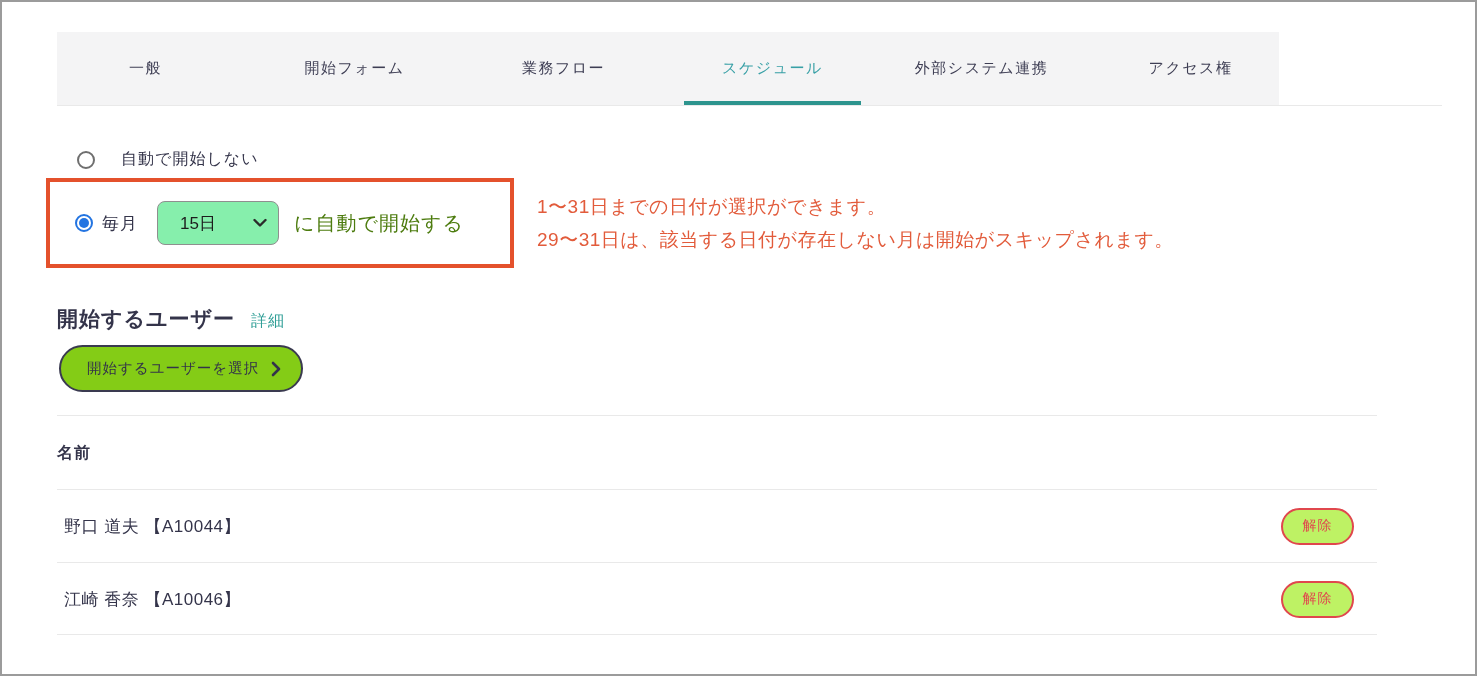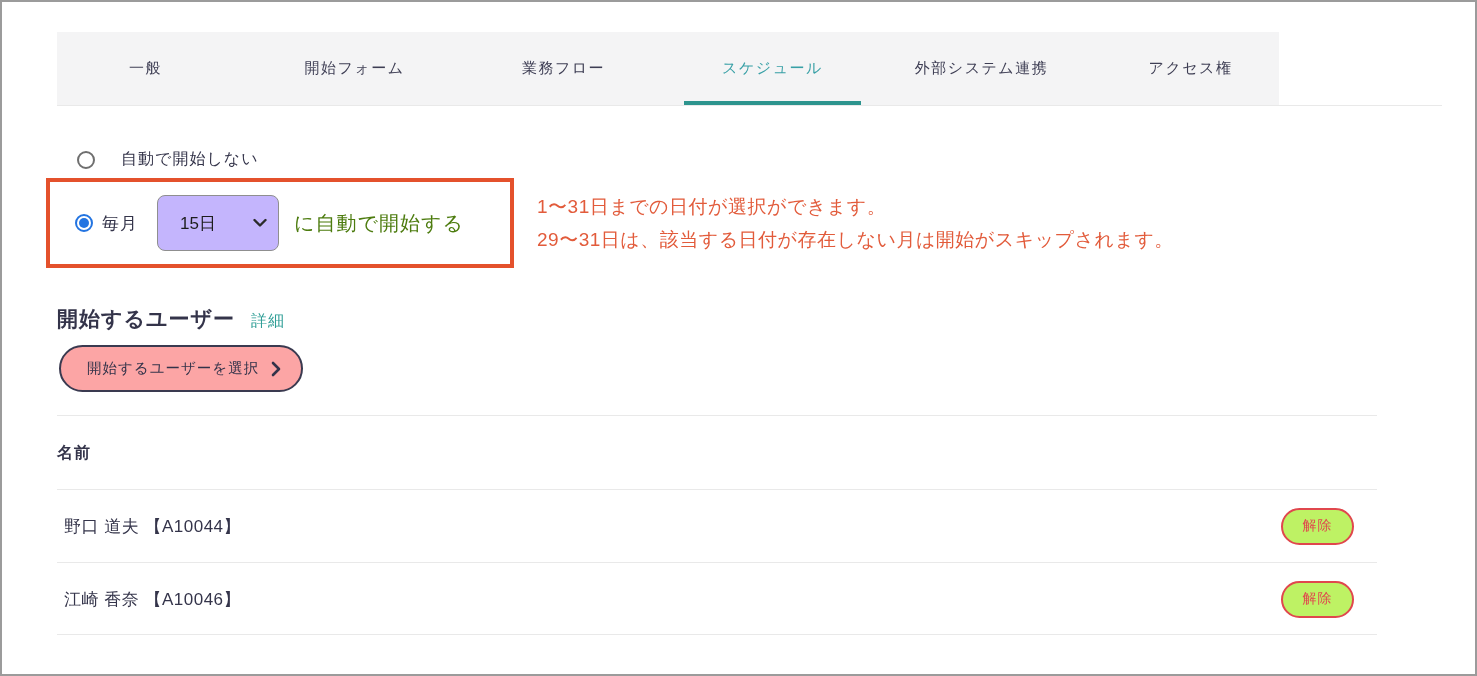--- a/index.html
+++ b/index.html
@@ -65,23 +65,23 @@
     position:absolute; left:44px; top:176px;
     width:468px; height:90px;
     border:4px solid #e4512c;
   }
   .row-monthly { left:73px; top:203px; height:36px; }
   .row-monthly .lbl { margin-left:9px; font-size:17px; letter-spacing:1px; color:#34344a; }
 
   .day-select-wrap { position:relative; margin-left:19px; }
   select.day-select {
     appearance:none; -webkit-appearance:none;
-    width:122px; height:56px;
+    width:122px; height:44px;
     border:1px solid #8f8f8f; border-radius:8px;
-    background:#c4b5fd;
+    background:#86efac;
     font-family:inherit; font-size:17px; color:#1d1d1d;
     padding:0 34px 0 22px;
     cursor:pointer;
   }
   .select-chevron {
     position:absolute; right:12px; top:50%;
     transform:translateY(-50%);
     pointer-events:none; line-height:0;
   }
   .suffix-lbl { margin-left:15px; font-size:20px; letter-spacing:1px; color:#4d7c0f; }
@@ -94,21 +94,21 @@
 
   
   .section-head { position:absolute; left:55px; top:303px; display:flex; align-items:baseline; }
   .section-title { font-size:21px; font-weight:bold; letter-spacing:1px; color:#34344a; }
   .details-link { margin-left:16px; font-size:16px; color:#2f9e96; cursor:pointer; text-decoration:none; letter-spacing:1px; }
 
   .select-users-btn {
     position:absolute; left:57px; top:343px;
     height:47px; padding:0 20px 0 26px;
     display:inline-flex; align-items:center;
-    background:#fca5a5;
+    background:#84cc16;
     border:2px solid #3a3a50; border-radius:24px;
     font-family:inherit; font-size:14.5px; letter-spacing:1px;
     color:#33334a; cursor:pointer;
   }
   .select-users-btn .chev { margin-left:12px; line-height:0; }
 
   .hr { position:absolute; left:55px; width:1320px; height:1px; background:#e9e9e9; }
   .hr-1 { top:413px; }
   .hr-2 { top:487px; }
   .hr-3 { top:560px; }

